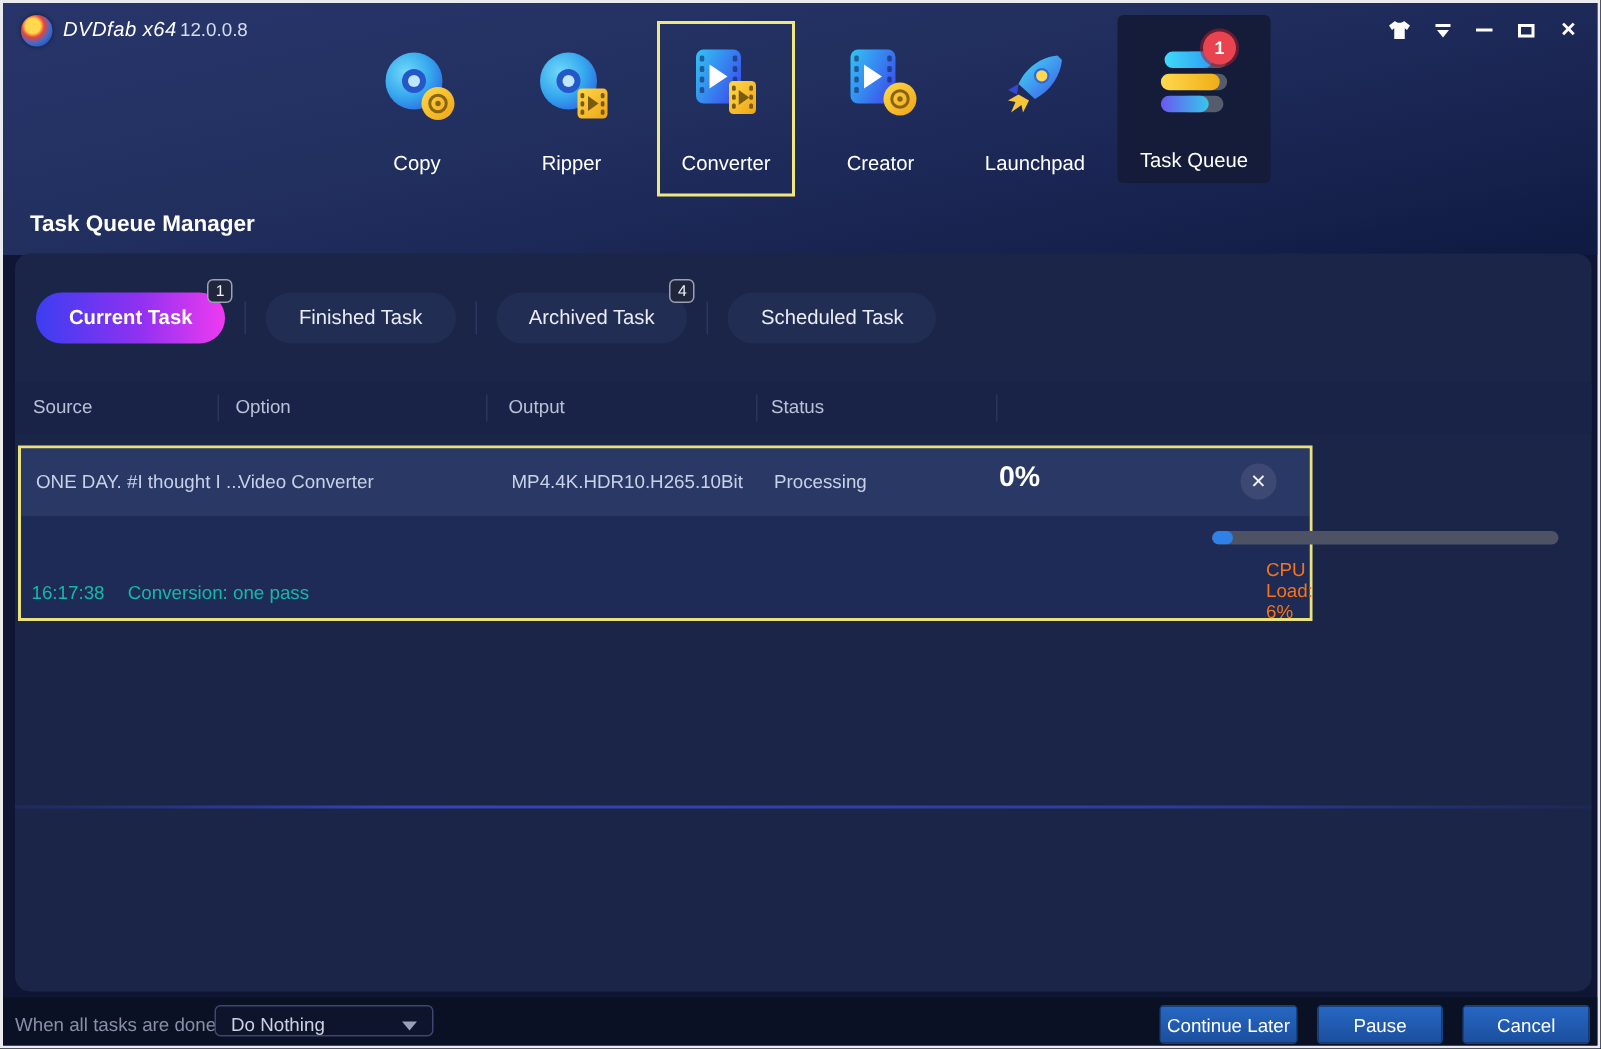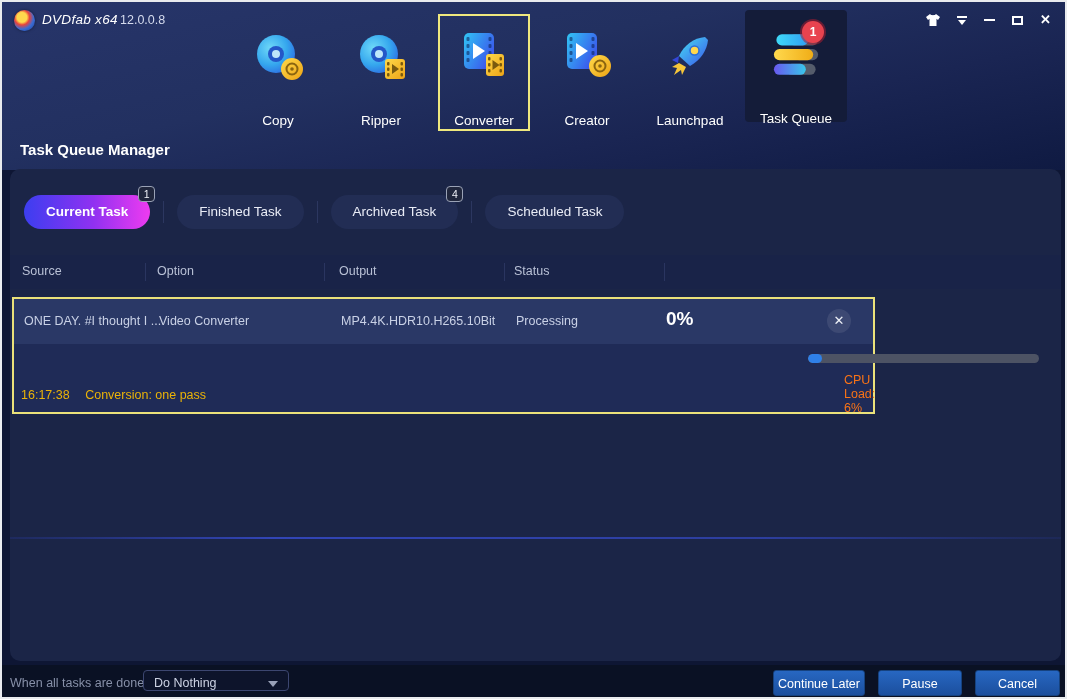--- a/index.html
+++ b/index.html
@@ -24,21 +24,21 @@
   .menu-ic .tri { width:0; height:0; border-left:4px solid transparent; border-right:4px solid transparent;
     border-top:5px solid #fff; margin-top:2px; }
   .min-ic { width:11px; height:2px; background:#fff; }
   .max-ic { width:11px; height:9px; border:2px solid #fff; }
 
   
   .nav-item { position:absolute; top:12px; width:92px; height:117px; text-align:center; cursor:pointer; }
   .nav-item.selected { border:2px solid #efe87e; }
   .nav-icon { width:54px; height:54px; margin:15px auto 0; }
   .nav-item.selected .nav-icon { margin-top:13px; }
-  .nav-label { margin-top:26px; font-size:13.5px; color:#ffffff; }
+  .nav-label { margin-top:13px; font-size:13.5px; color:#ffffff; }
   .nav-item.queue { left:743px; top:8px; width:102px; height:112px; background:#141c39; border-radius:4px; }
   .nav-item.queue .nav-icon { margin-top:17px; }
   .queue-badge { position:absolute; left:57px; top:11px; width:22px; height:22px; border-radius:50%;
     background:#e8434f; box-shadow:0 0 0 2px rgba(170,30,50,.55); color:#fff; font-size:12px;
     font-weight:bold; line-height:22px; text-align:center; }
 
   
   .page-title { position:absolute; left:18px; top:139px; font-size:15px; font-weight:bold; color:#ffffff; }
 
   
@@ -63,21 +63,21 @@
   .task-row { position:absolute; left:0; top:0; right:0; height:45px; background:#2a3866; cursor:pointer; }
   .cell { position:absolute; top:15px; font-size:12.5px; color:#c9d1e6; white-space:nowrap; }
   .cell-progress { position:absolute; left:652px; top:9px; font-size:19px; font-weight:bold; color:#ffffff; }
   .row-close { position:absolute; right:22px; top:10px; width:24px; height:24px; border-radius:50%;
     background:rgba(255,255,255,.09); color:#eef1f7; font-size:13px; line-height:24px;
     text-align:center; cursor:pointer; }
   .task-details { position:absolute; left:0; top:45px; right:0; bottom:0; background:#1f2b57; }
   .stat-line1 { position:absolute; left:10px; top:14px; font-size:12.5px; color:#9ba4c0; }
   .stat-line1 span { margin-right:13px; }
   .stat-line1 .pct { margin-right:22px; }
-  .stat-line2 { position:absolute; left:7px; top:44px; font-size:12.5px; color:#eab308; }
+  .stat-line2 { position:absolute; left:7px; top:44px; font-size:12.5px; color:#14b8a6; }
   .stat-line2 span { margin-right:12px; }
   .cpu-bar { position:absolute; left:794px; top:10px; width:231px; height:9px; border-radius:4.5px;
     background:#4d5364; overflow:hidden; }
   .cpu-fill { height:100%; border-radius:4.5px; background:#2f80e8; }
   .cpu-label { position:absolute; left:830px; top:29px; font-size:12.5px; color:#f97316; }
 
   .panel-divider { position:absolute; left:0; top:368px; width:100%; height:2px;
     background:linear-gradient(90deg, rgba(48,70,225,.15), rgba(62,86,242,.65) 25%,
       rgba(62,86,242,.5) 72%, rgba(48,70,225,.1)); }
 

